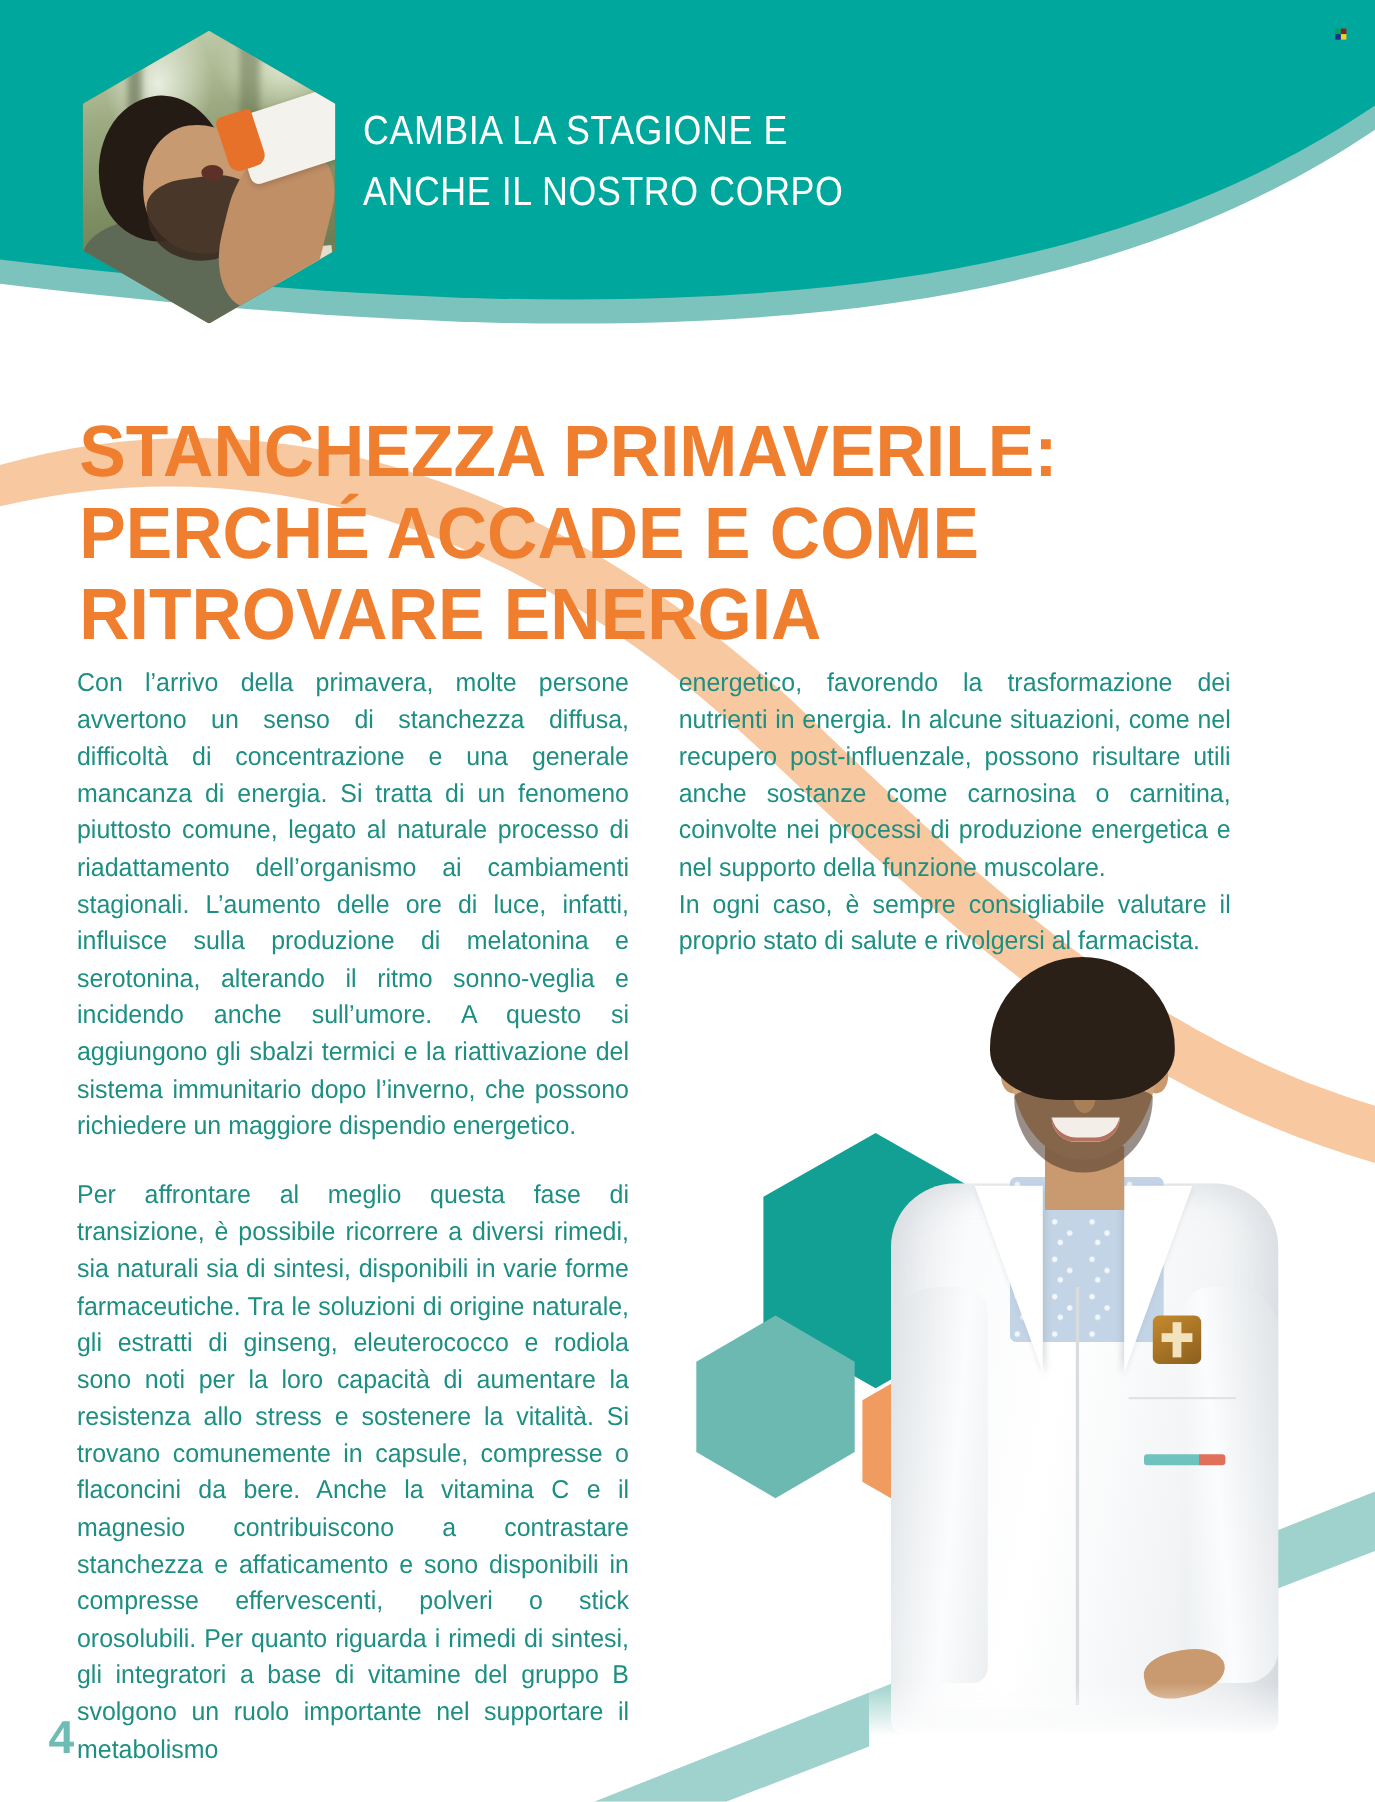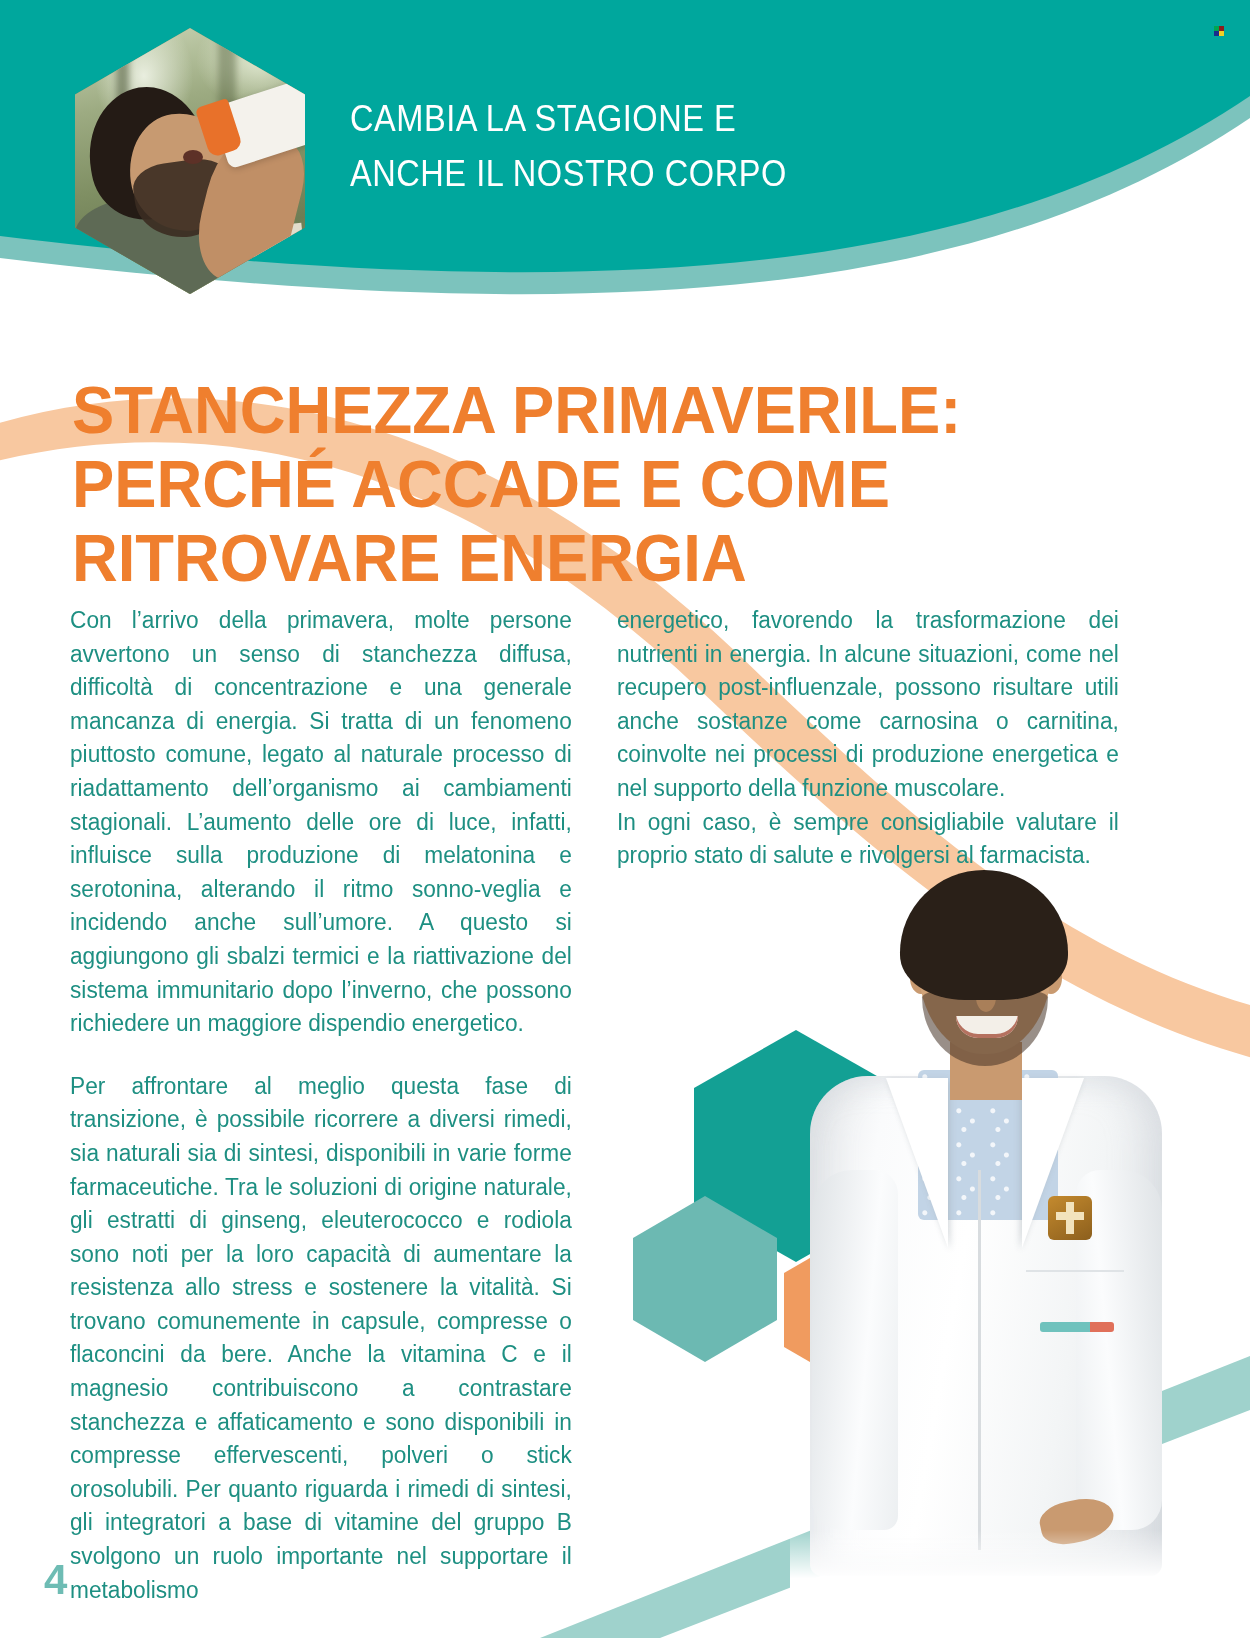--- a/index.html
+++ b/index.html
@@ -11,21 +11,21 @@
   }
   .page{position:absolute;inset:0;overflow:hidden;}
 
   
   .layer{position:absolute;top:0;left:0;width:1250px;height:1638px;pointer-events:none;}
   .layer.behind{z-index:1;}
   .layer.mid{z-index:2;}
   .layer.front{z-index:6;}
 
   
-  .header{position:absolute;top:0;left:0;width:1016px;height:300px;z-index:3;margin-left:20px;}
+  .header{position:absolute;top:0;left:0;width:1016px;height:300px;z-index:3;}
   .header-title{
     position:absolute;left:330px;top:92px;width:700px;
     color:#ffffff;
     font-size:37px;line-height:1.48;
     font-weight:400;
     letter-spacing:0.6px;
     font-family:"Liberation Sans Narrow","Liberation Sans",sans-serif;
     transform:scaleX(0.88);transform-origin:left top;
     white-space:pre-line;
   }

